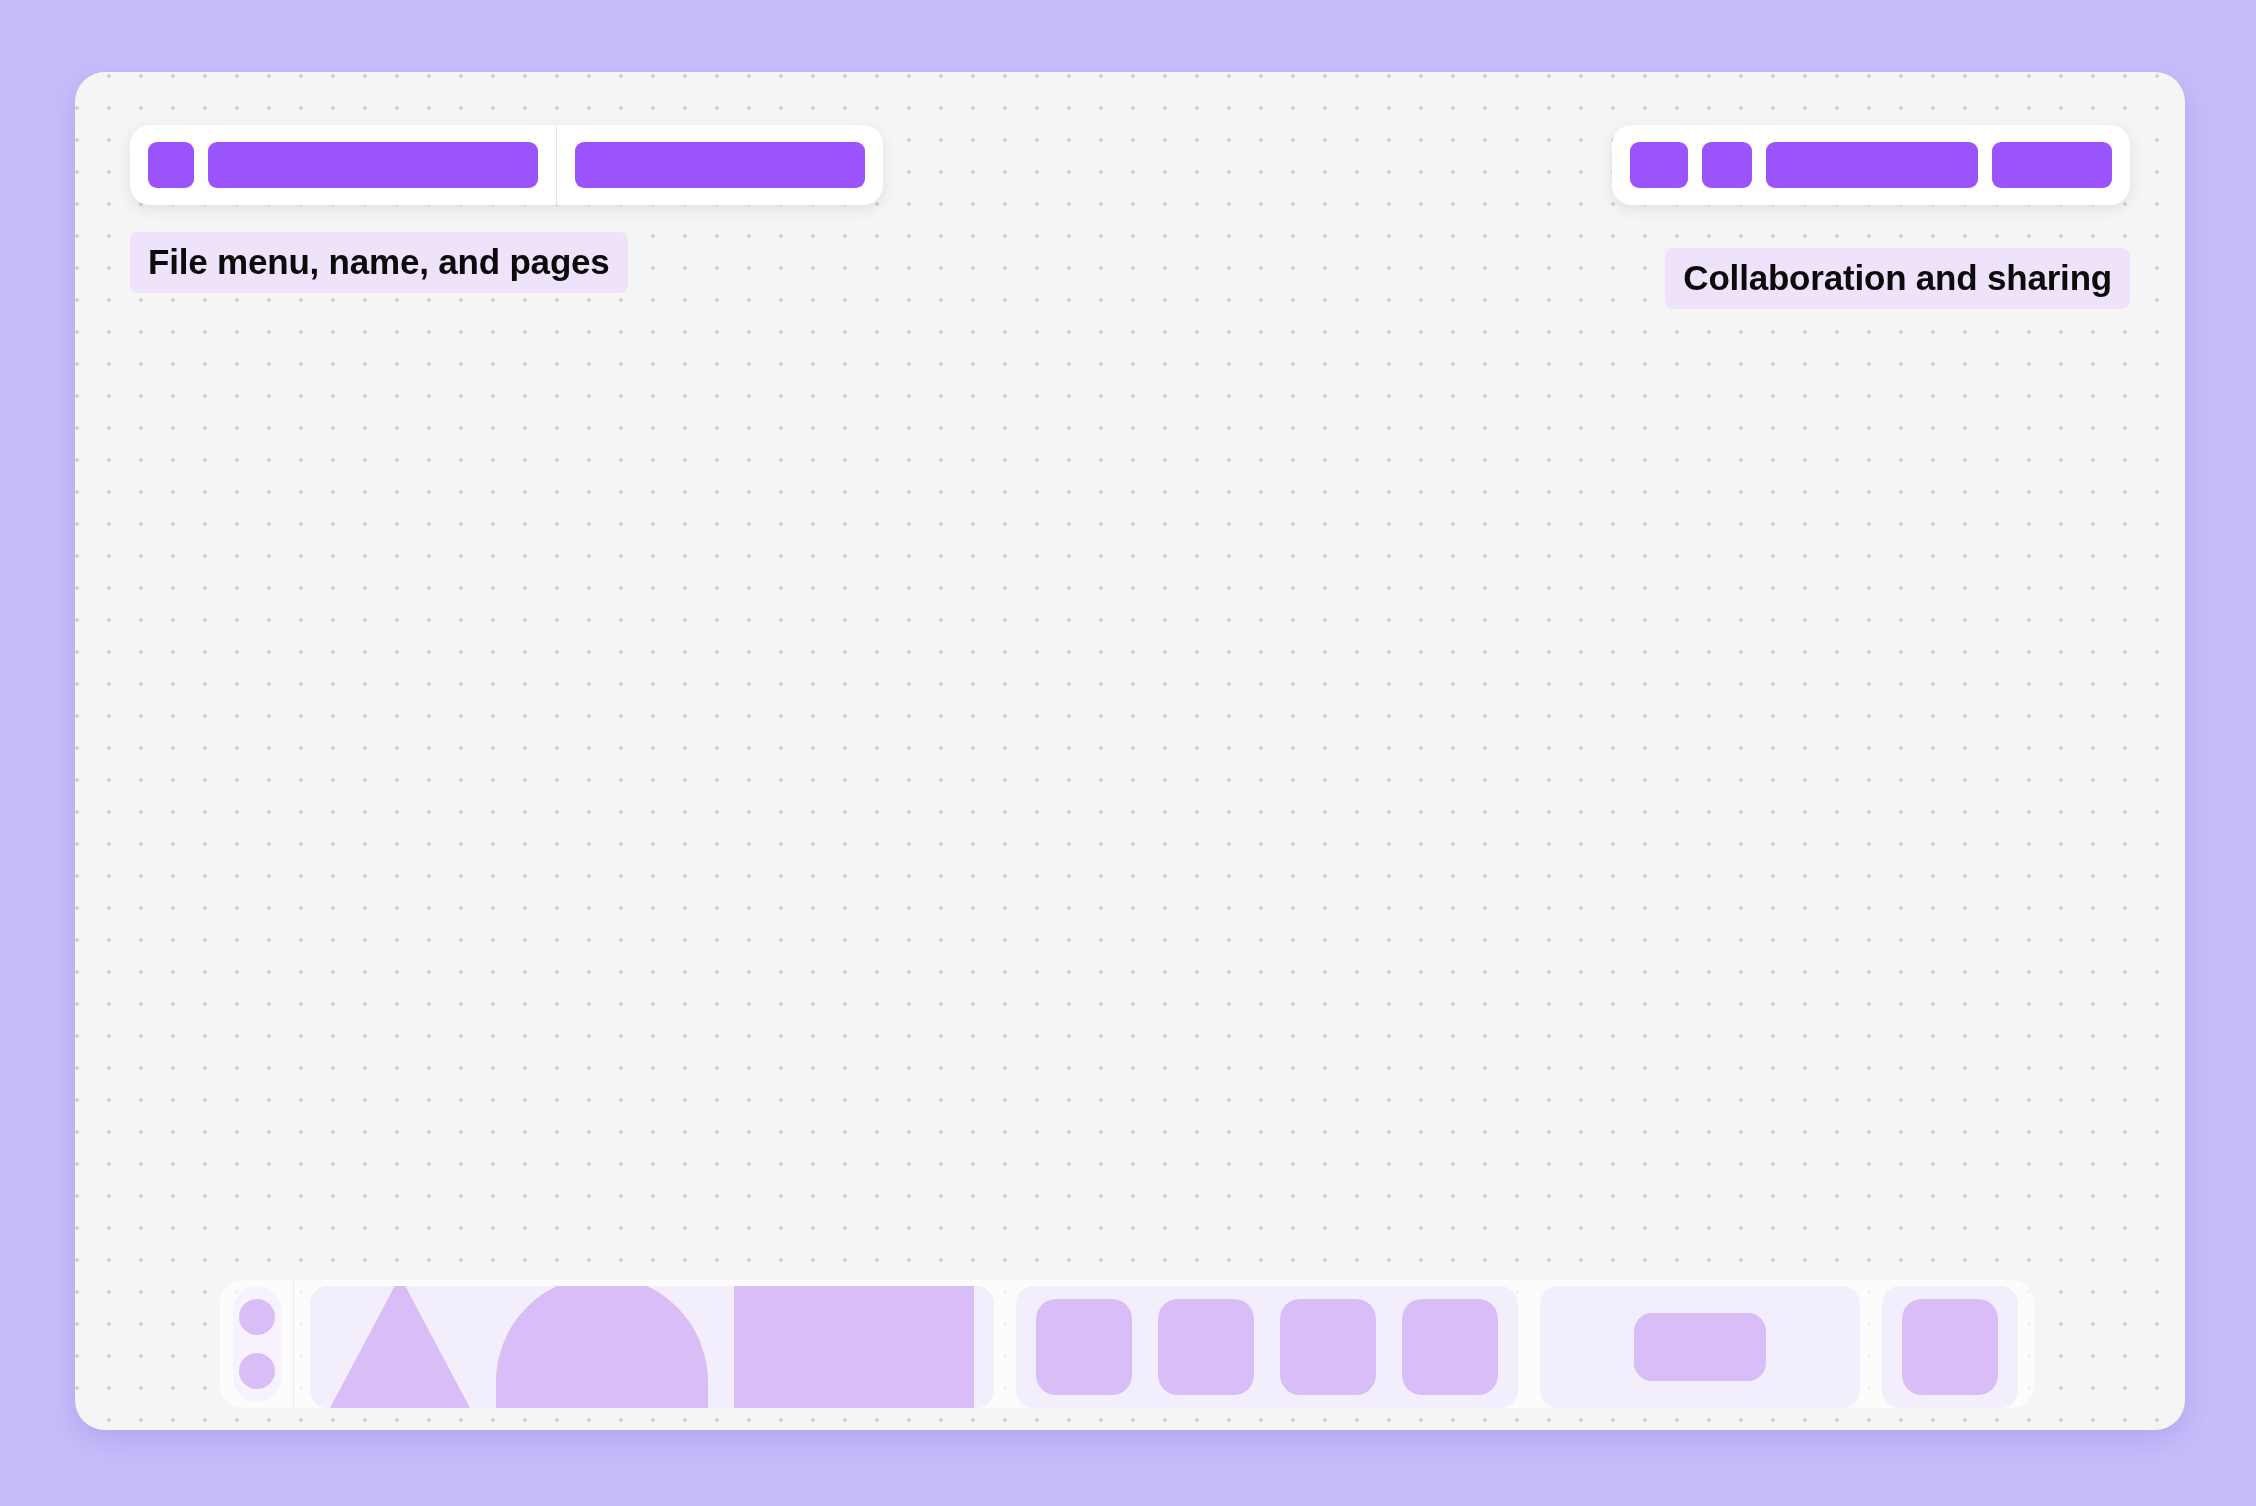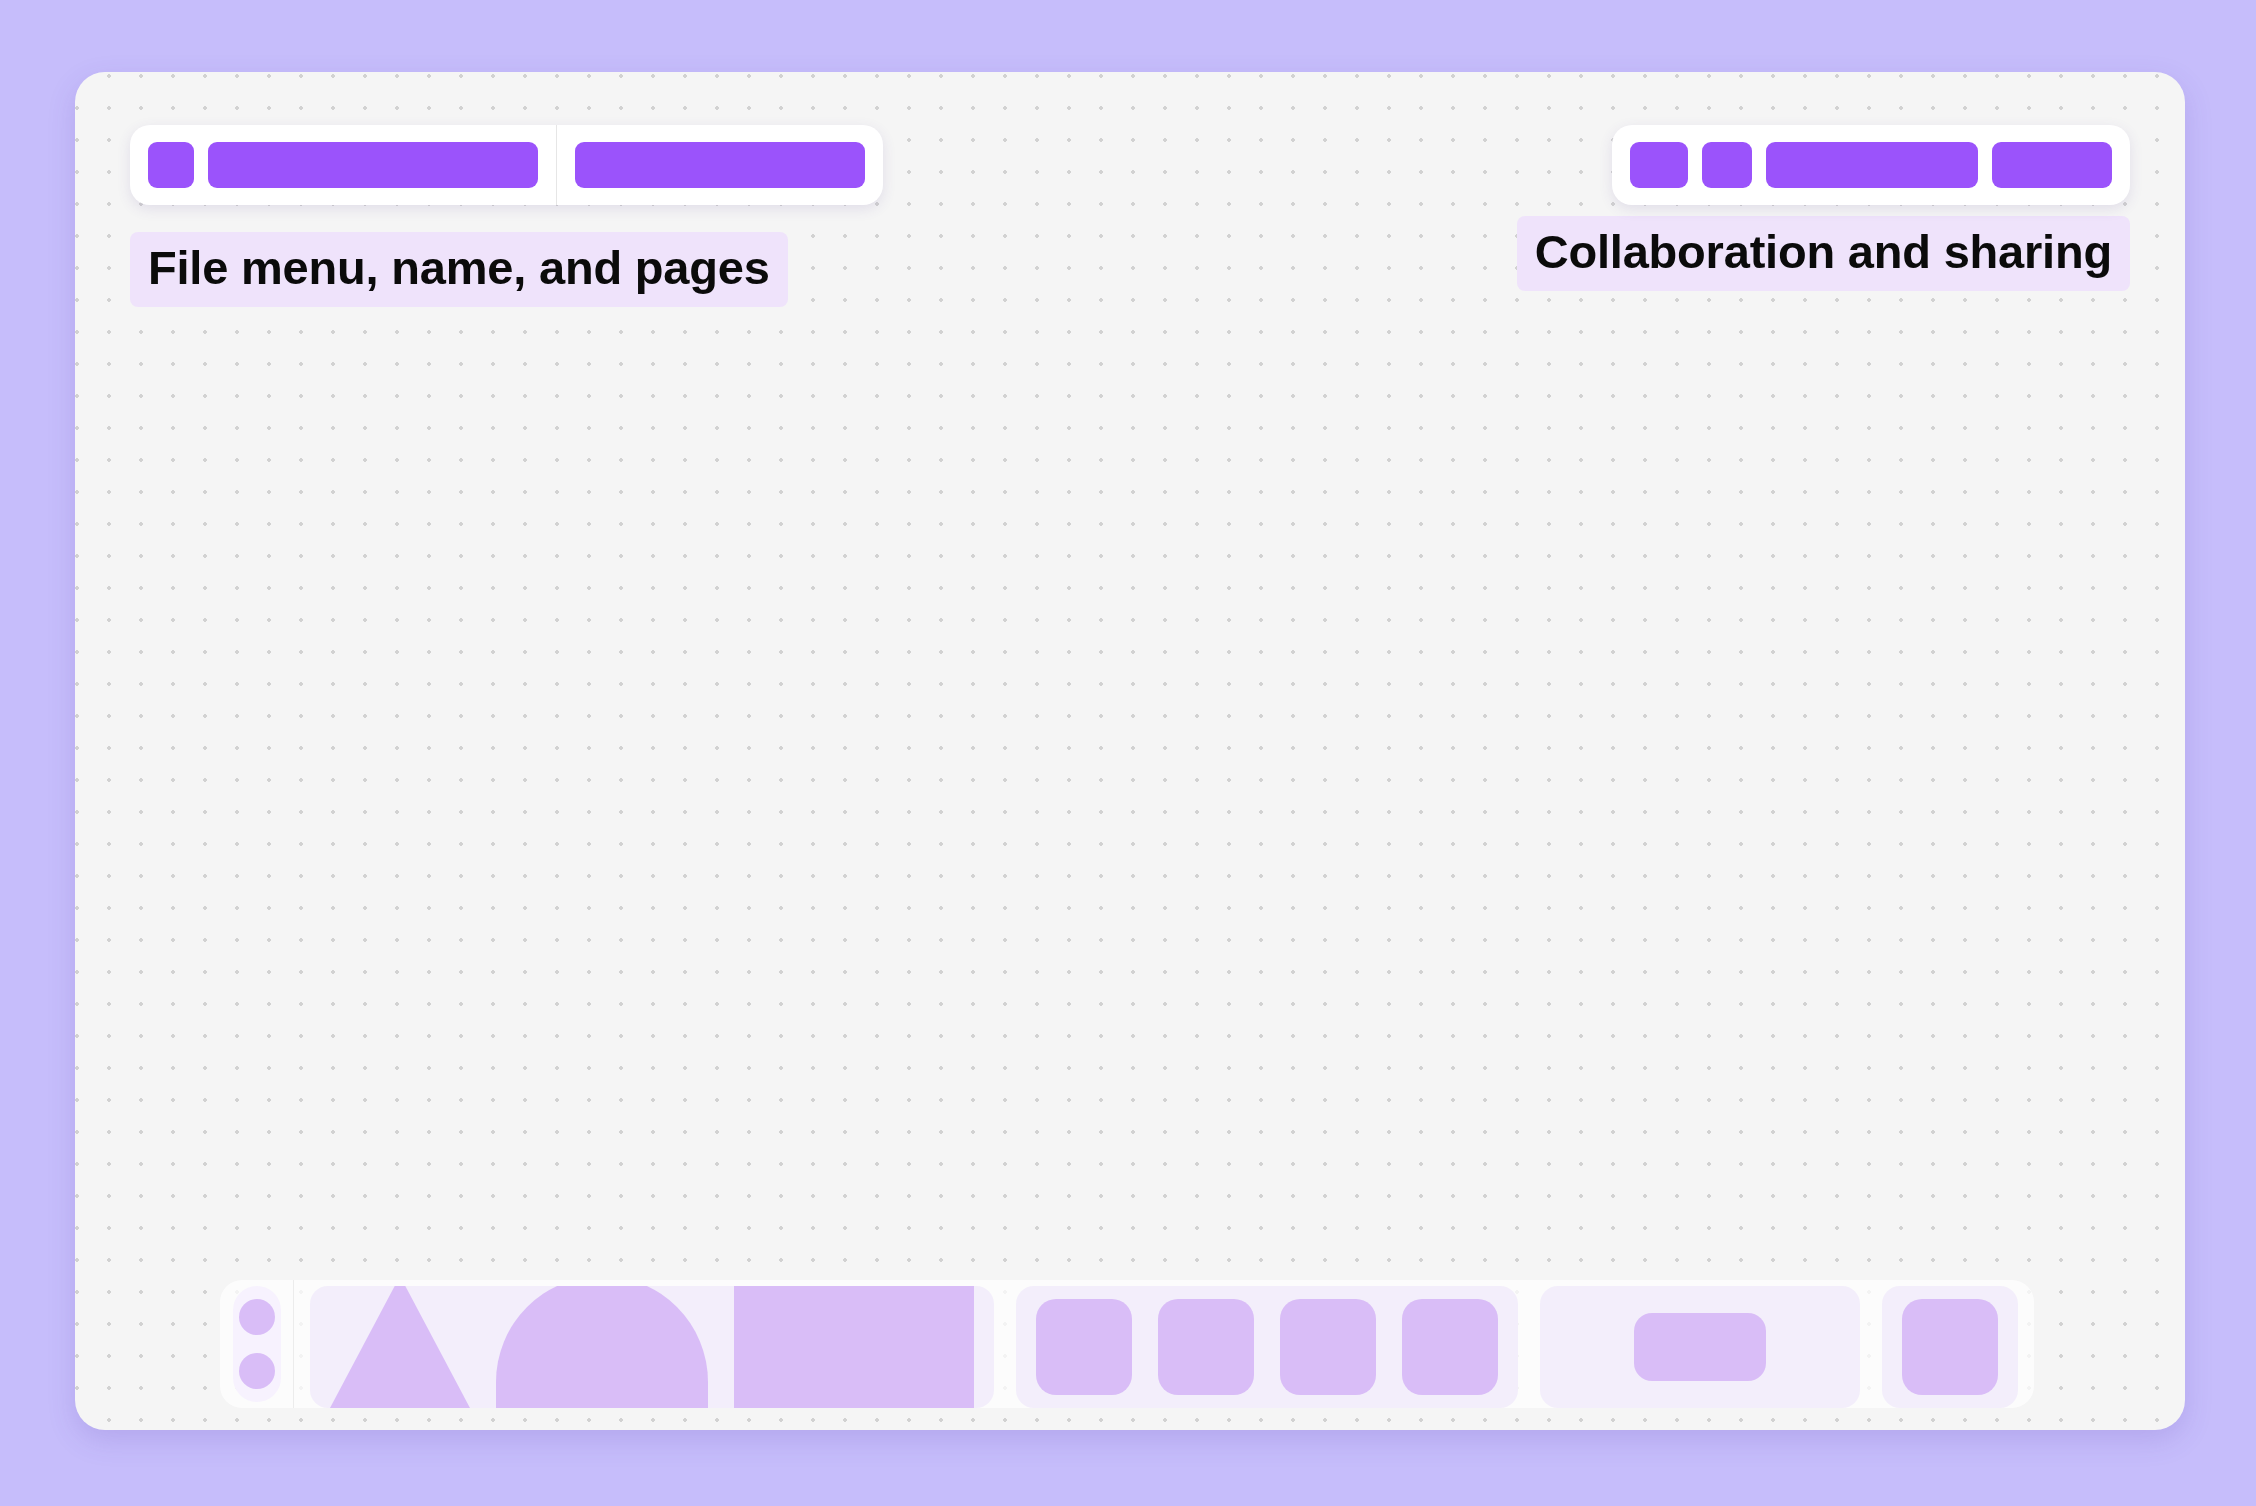--- a/index.html
+++ b/index.html
@@ -83,31 +83,31 @@
     flex: none;
     height: 46px;
   }
 
   
   .chip {
     position: absolute;
     background: #efe3fb;
     border-radius: 8px;
     padding: 10px 18px 12px;
-    font-size: 47px;
+    font-size: 35px;
     font-weight: 700;
     color: #0b0b0b;
     letter-spacing: -0.2px;
     white-space: nowrap;
     z-index: 4;
     line-height: 1.12;
   }
 
   #chip-file   { left: 55px;  top: 160px; }
-  #chip-collab { right: 55px; top: 144px; }
+  #chip-collab { right: 55px; top: 176px; }
 
   
   #bottom-toolbar {
     position: absolute;
     left: 145px;
     bottom: 22px;
     height: 128px;
     display: flex;
     align-items: stretch;
     background: rgba(255,255,255,.72);

